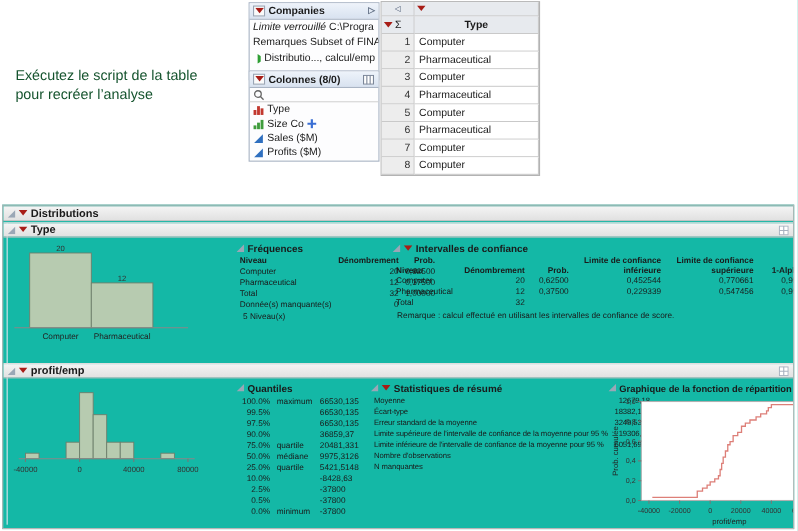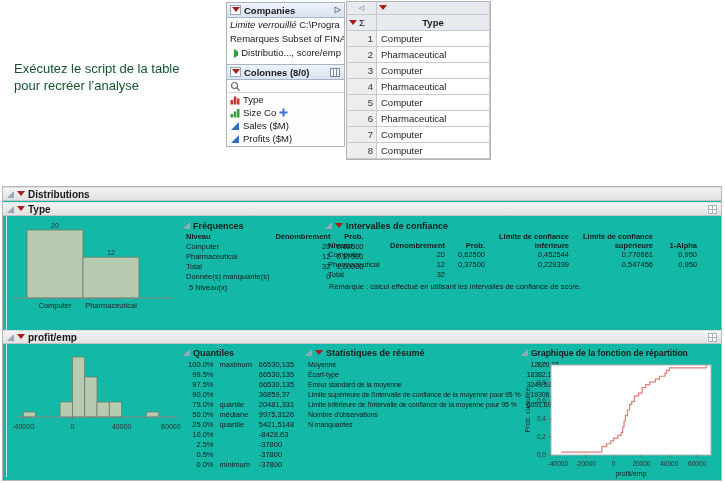--- a/index.html
+++ b/index.html
@@ -33,21 +33,21 @@
   .g-num{width:30px;height:16px;background:#ededed;text-align:right;padding-right:3px;line-height:16px;color:#333;}
   .g-val{width:113px;height:16px;background:#fff;padding-left:4px;line-height:16px;}
 
   
   .report{position:absolute;left:2px;top:186px;width:720px;height:295px;border:1px solid #b7b7b7;background:#14b8a6;overflow:hidden;box-sizing:border-box;}
   .otl{position:absolute;left:3px;top:16px;bottom:3px;border-left:1px solid #dde4ee;}
   .band{position:absolute;left:0;right:0;height:14px;background:linear-gradient(#f4f4f4,#e1e1e1);
         border-top:1px solid #dedede;border-bottom:1px solid #c2c2c2;display:flex;align-items:center;gap:3px;
         padding:0 4px;box-sizing:border-box;font-weight:bold;font-size:10px;}
   .sub-title{display:flex;align-items:center;gap:3px;font-weight:bold;font-size:9px;height:13px;}
-  .subpanel{position:absolute;font-size:7.5px;}
+  .subpanel{position:absolute;font-size:7.5px;margin-left:32px;}
   table.rt{border-collapse:collapse;table-layout:fixed;font-size:7.5px;margin-top:1px;}
   table.rt th{font-weight:bold;padding:0 3px;vertical-align:bottom;line-height:8.5px;white-space:normal;}
   table.rt td{padding:0 3px;line-height:10px;white-space:nowrap;overflow:hidden;}
   #freq-table th:nth-child(1){width:64px;text-align:left;}
   #freq-table th:nth-child(2){width:48px;text-align:right;}
   #freq-table th:nth-child(3){width:30px;text-align:right;}
   #freq-table td:nth-child(n+2){text-align:right;}
   #ci-table th:nth-child(1){width:56px;text-align:left;}
   #ci-table th:nth-child(2){width:50px;text-align:right;}
   #ci-table th:nth-child(3){width:34px;text-align:right;}
@@ -91,21 +91,21 @@
       <span>C:\Progra</span>
     </div>
     <div class="meta-row">
       <span>Remarques</span>
       <span>Subset of FINA</span>
     </div>
     <div class="meta-row script-row">
       <svg width="7" height="9">
           <polygon points="0,0 7,4.5 0,9" fill="#2e9e33"></polygon>
         </svg>
-      <span>Distributio..., score/emp</span>
+      <span>Distributio..., calcul/emp</span>
     </div>
   </div>
 
   <div class="tpanel" style="left:226px;top:64px;width:119px;height:83px;">
     <div class="tpanel-hdr">
       <span class="rtri-btn">
         <svg width="8" height="6">
             <polygon points="0,0 8,0 4,5" fill="#a81d17"></polygon>
           </svg>
       </span>

